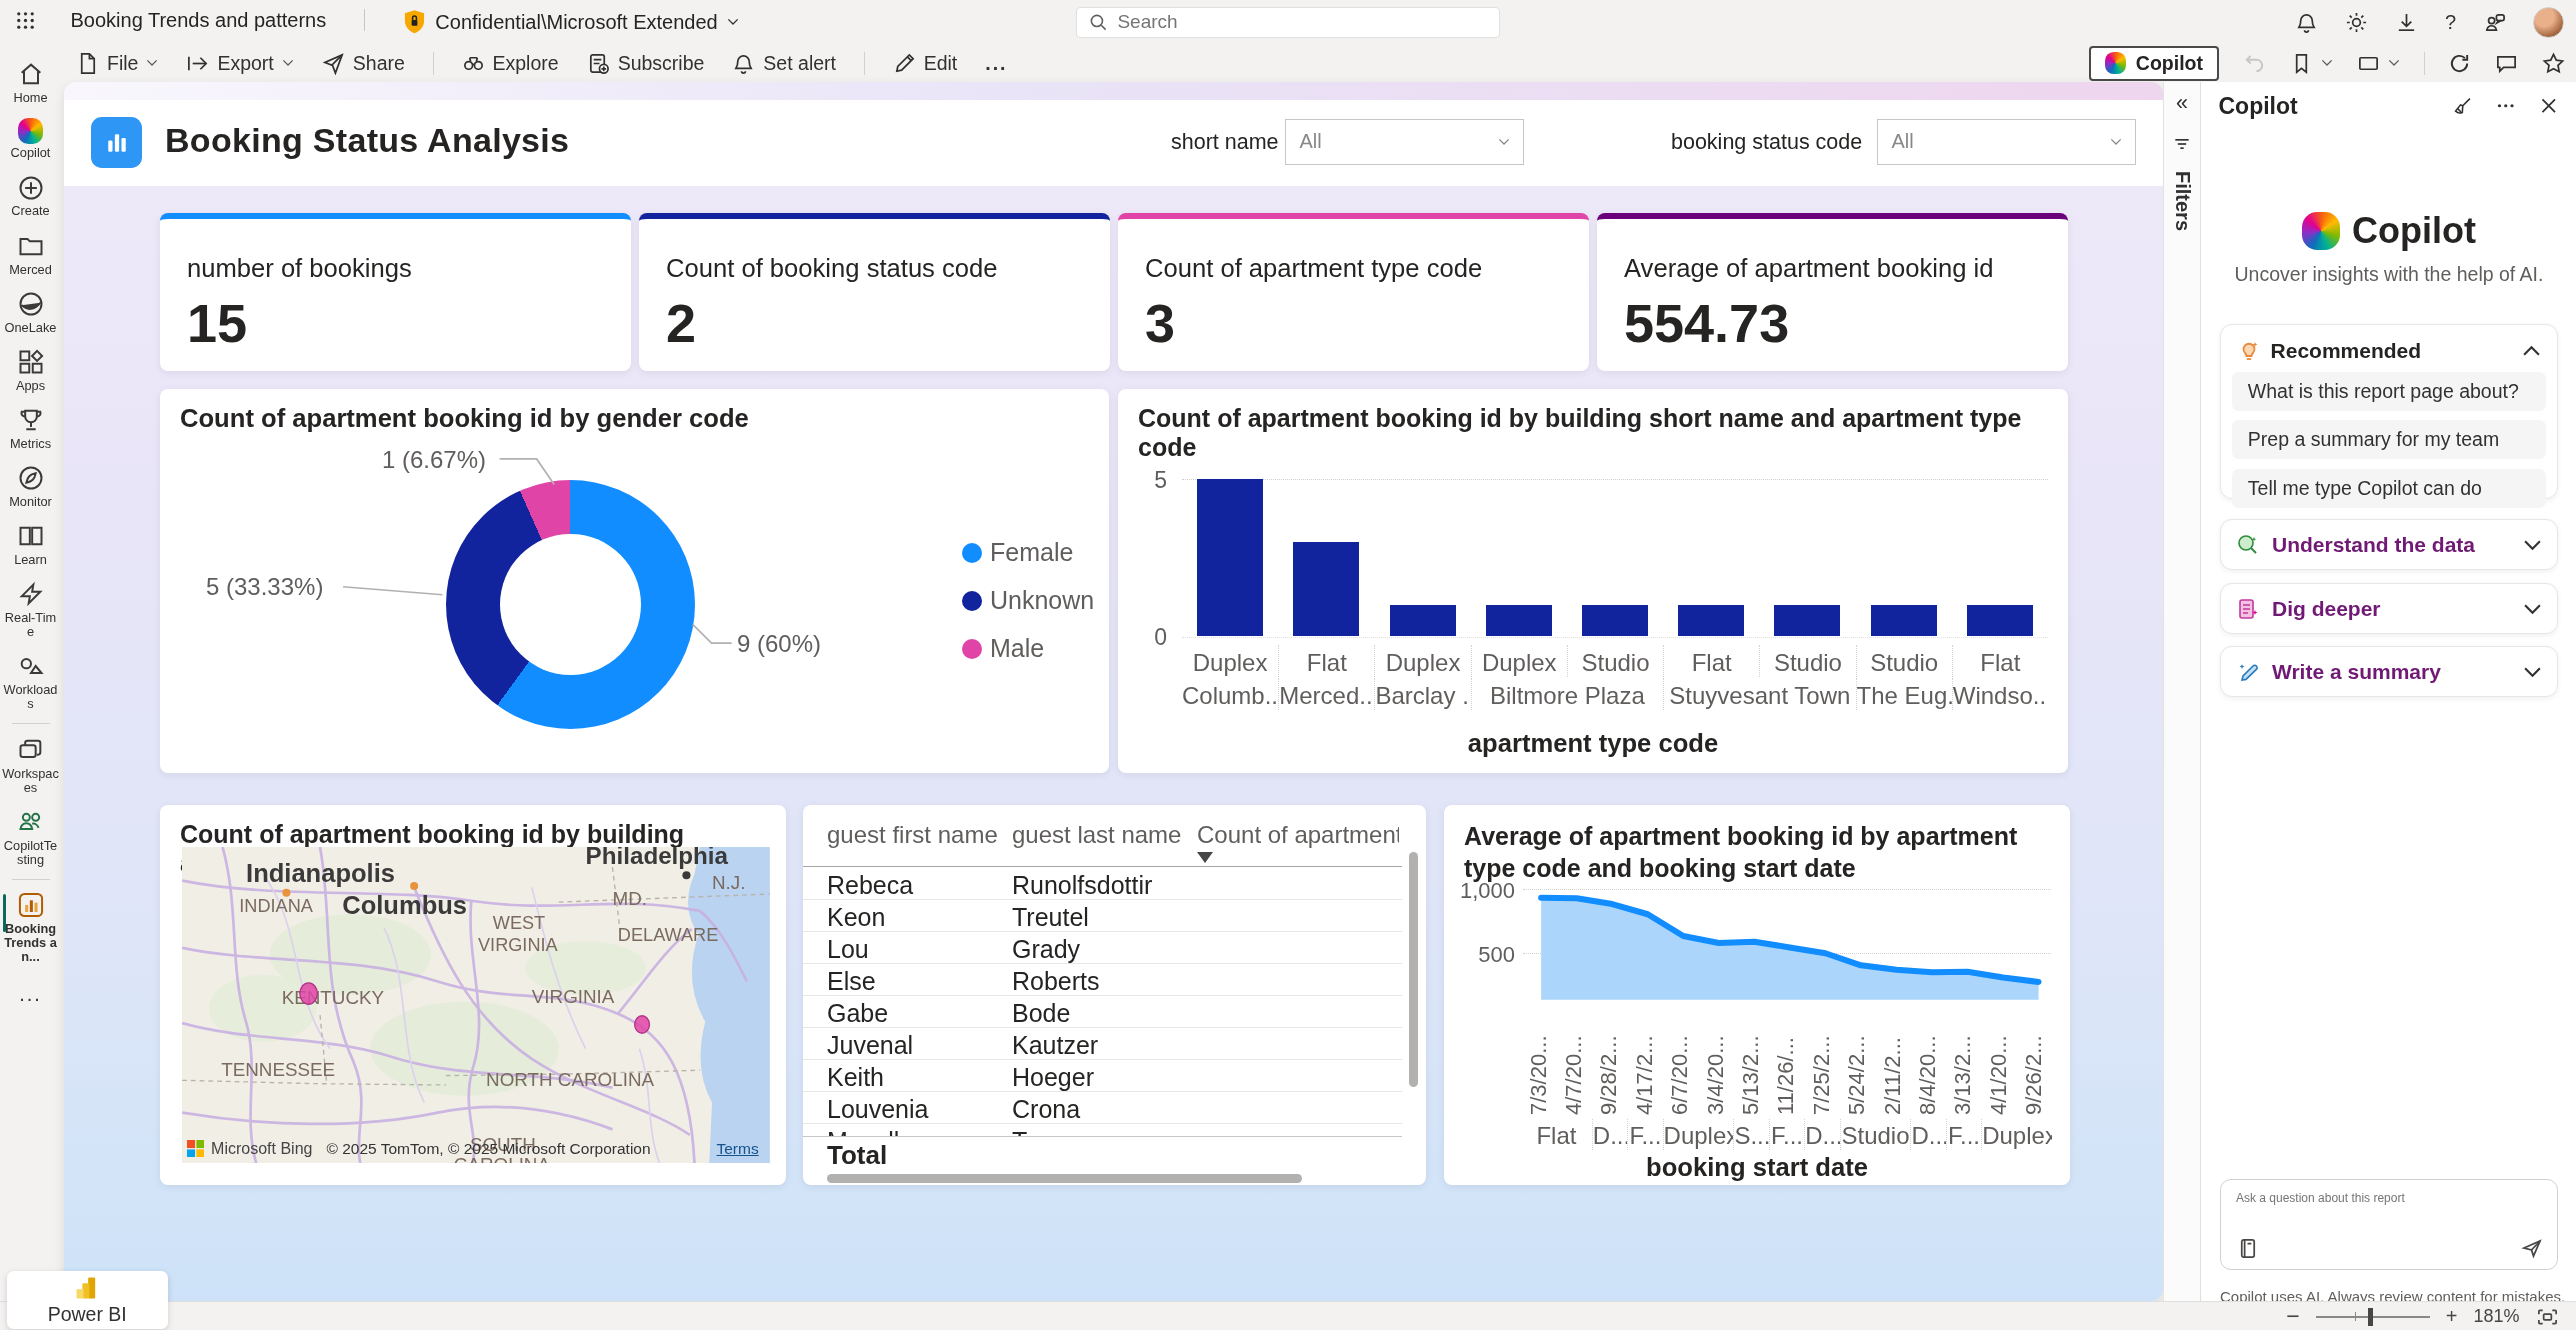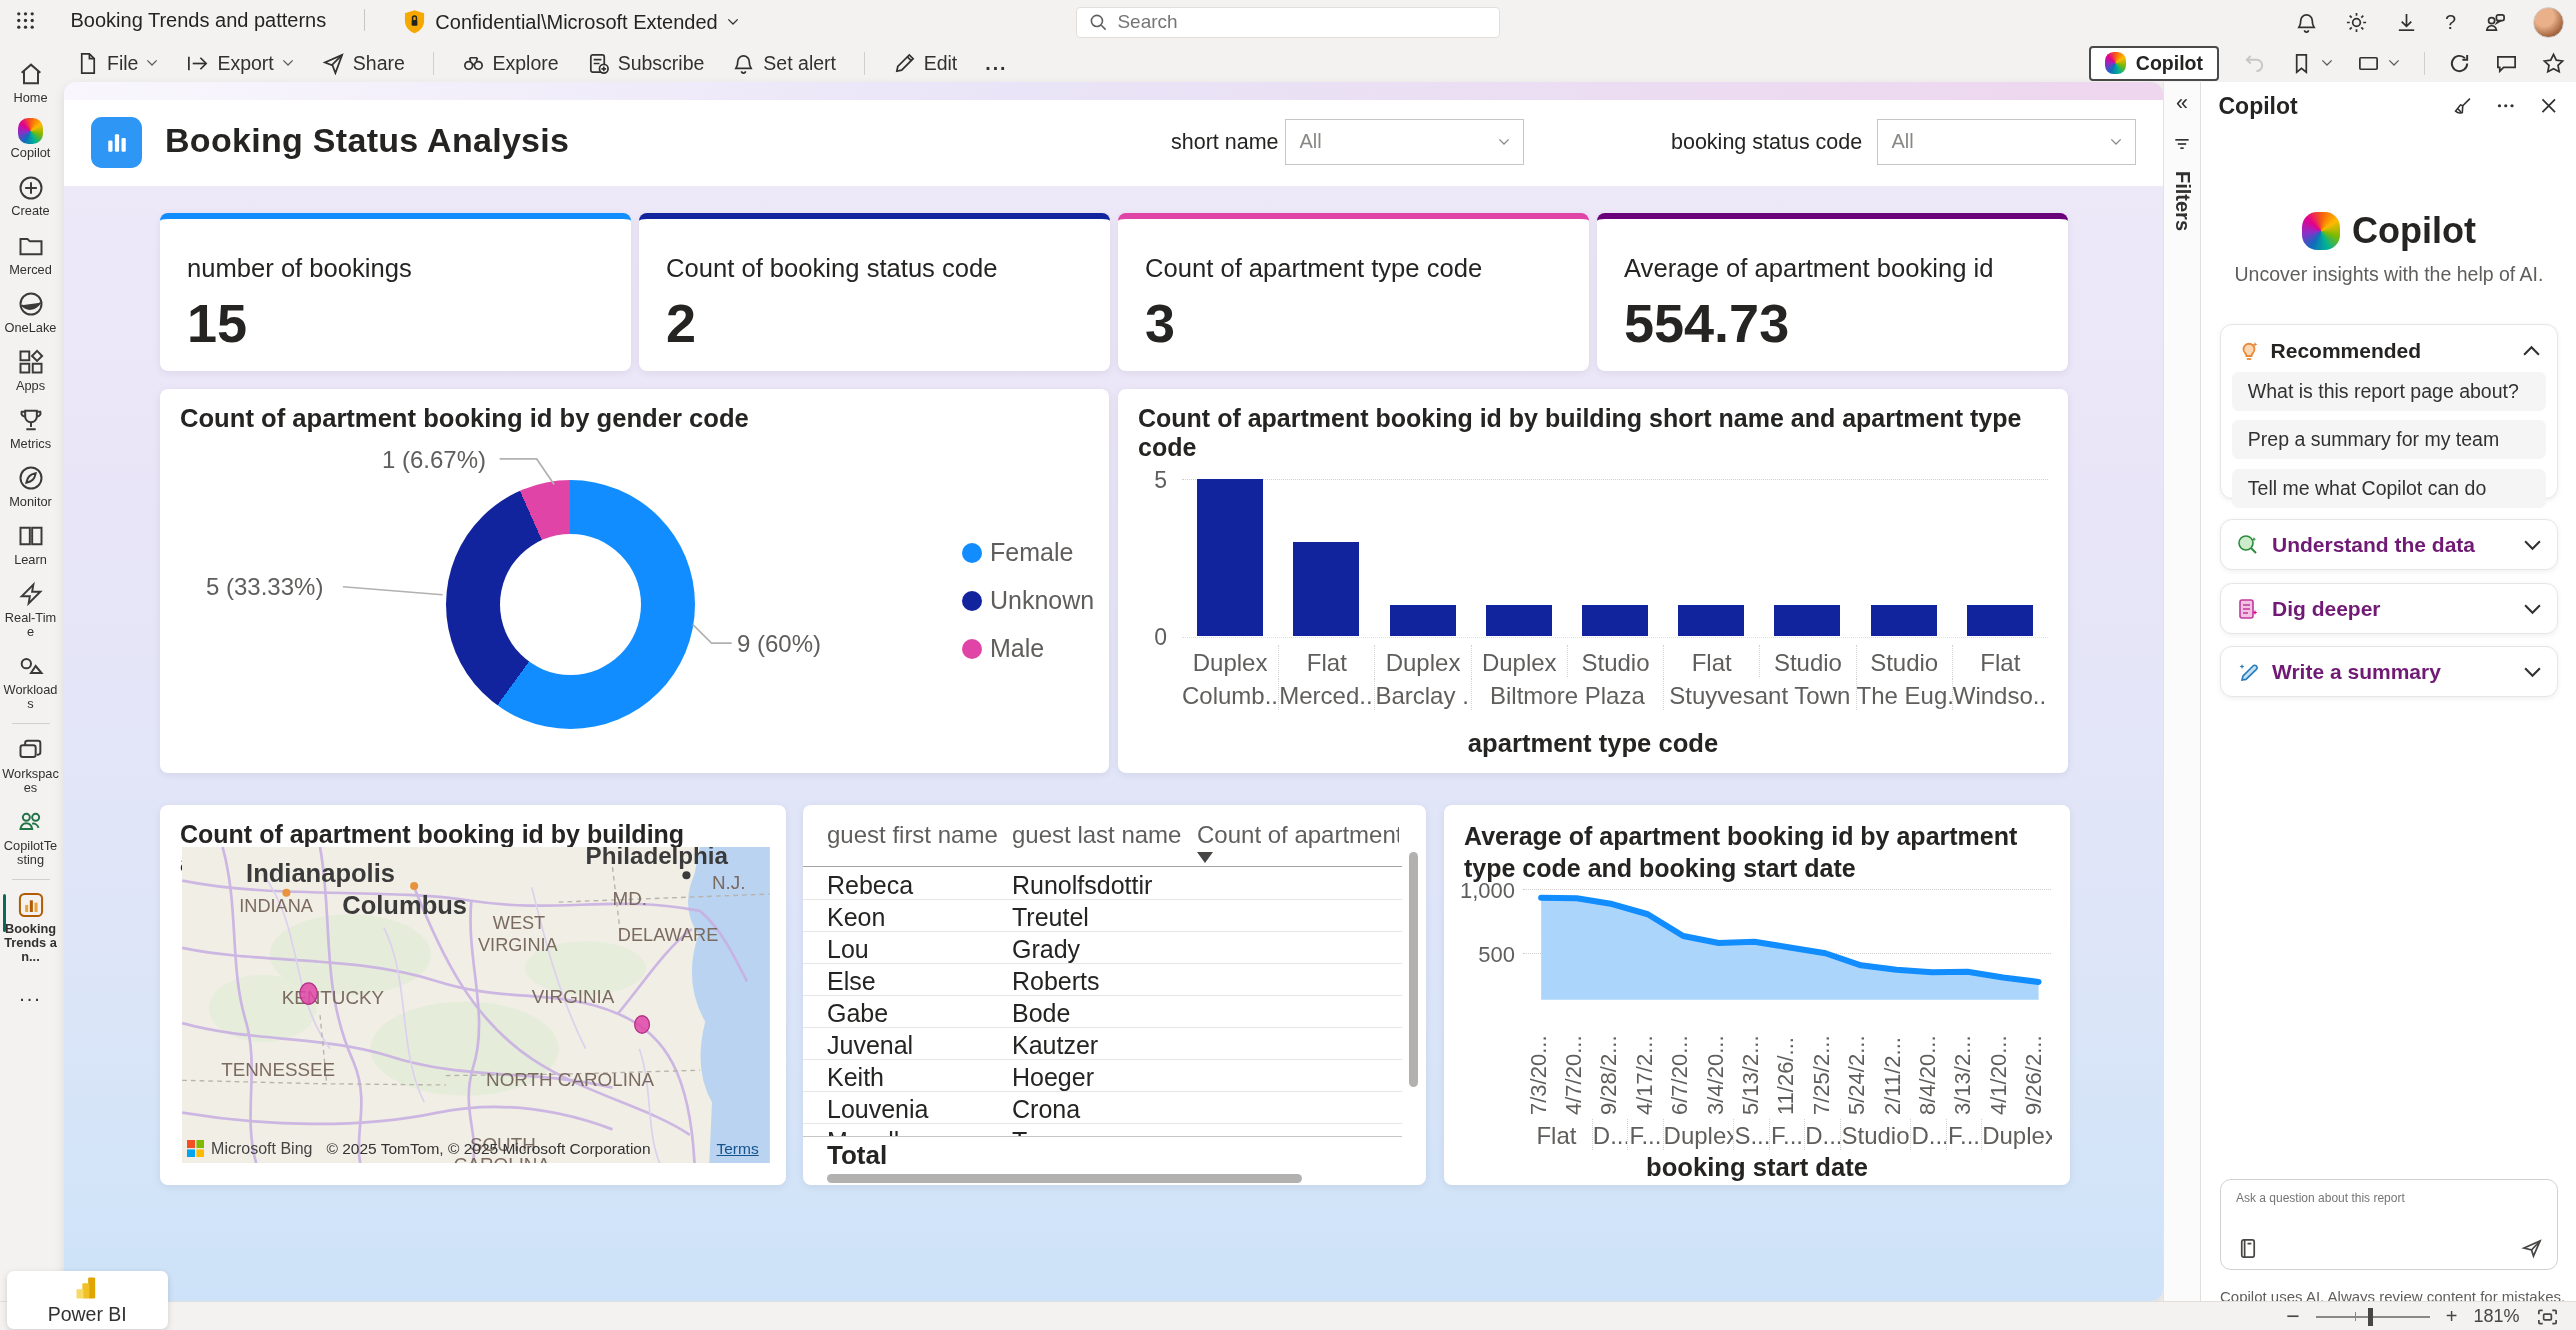--- a/index.html
+++ b/index.html
@@ -745,21 +745,21 @@
           <path d="M9.8 20h4.4"></path>
           <path d="M18 3l.7 1.8L20.5 5.5 18.7 6.2 18 8l-.7-1.8L15.5 5.5l1.8-.7z" fill="#e8883c" stroke="none"></path>
         </svg>
       <span>Recommended</span>
       <svg class="cchev" width="19" height="12" viewBox="0 0 18 11" fill="none" stroke="#323130" stroke-width="2">
           <polyline points="2,9 9,2 16,9"></polyline>
         </svg>
     </div>
     <div class="chip">What is this report page about?</div>
     <div class="chip">Prep a summary for my team</div>
-    <div class="chip">Tell me what Copilot can do</div>
+    <div class="chip">Tell me type Copilot can do</div>
   </div>
   <div class="cp-card acc" style="top:437px;">
     <svg width="24" height="24" viewBox="0 0 24 24">
         <circle cx="10" cy="10" r="7" fill="#cdeccb" stroke="#2c8a3c" stroke-width="1.6"></circle>
         <path d="M15 15l5 5" stroke="#2c8a3c" stroke-width="2"></path>
         <path d="M18 4l.6 1.6L20.2 6.2 18.6 6.8 18 8.4l-.6-1.6L15.8 6.2l1.6-.6z" fill="#2c8a3c"></path>
       </svg>
     <span>Understand the data</span>
     <svg class="cchev" width="19" height="12" viewBox="0 0 18 11" fill="none" st="" roke="#323130" stroke-width="2" stroke="#323130">
         <polyline points="2,2 9,9 16,2"></polyline>

